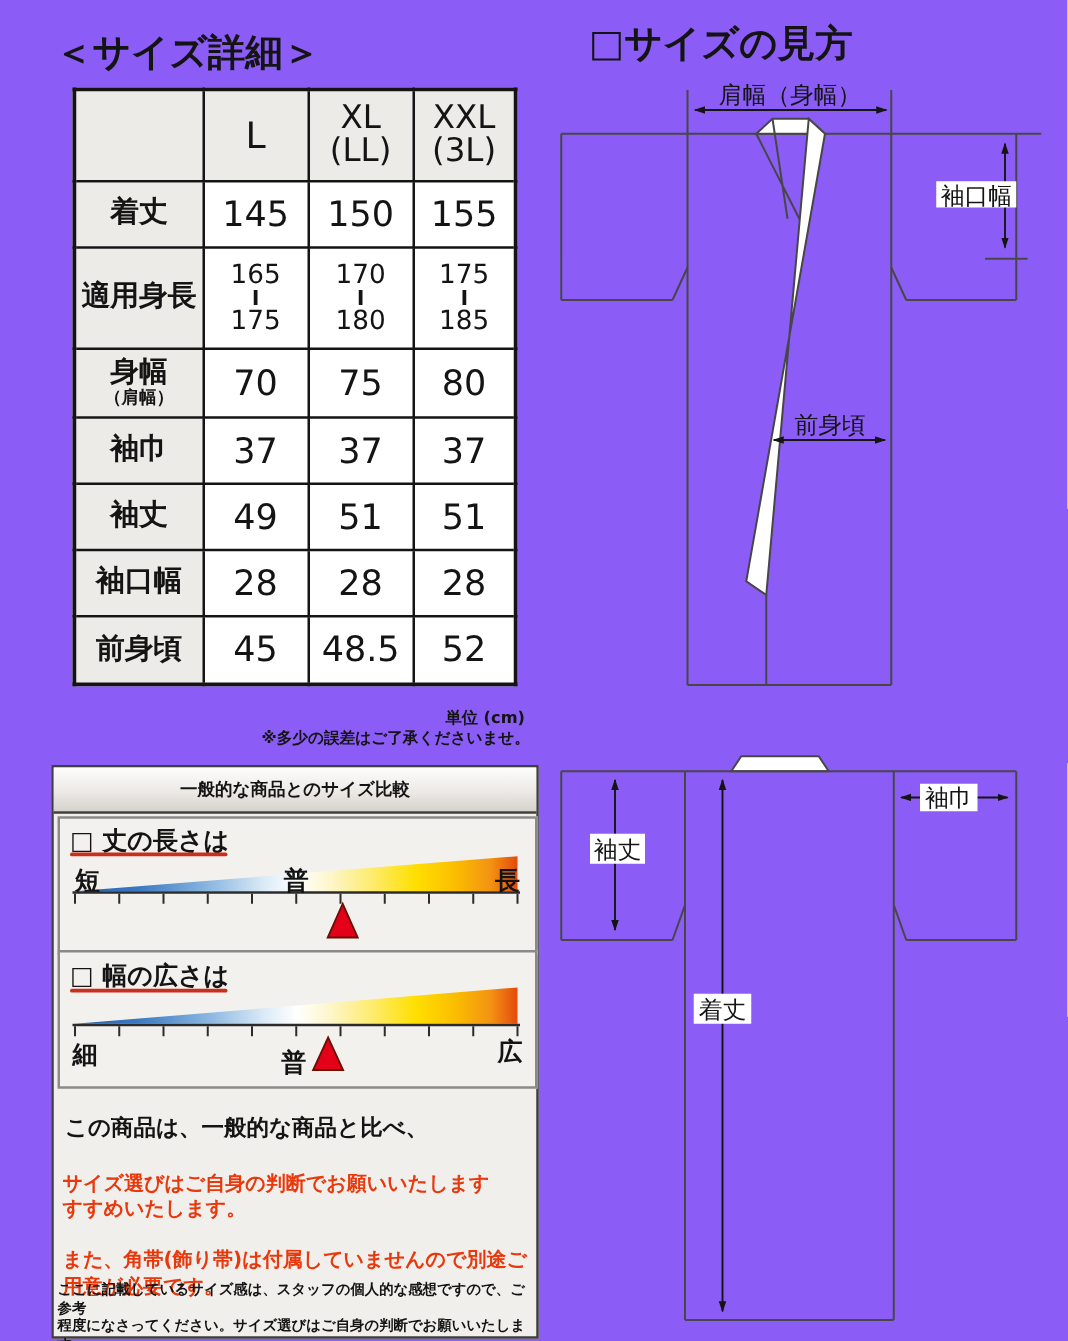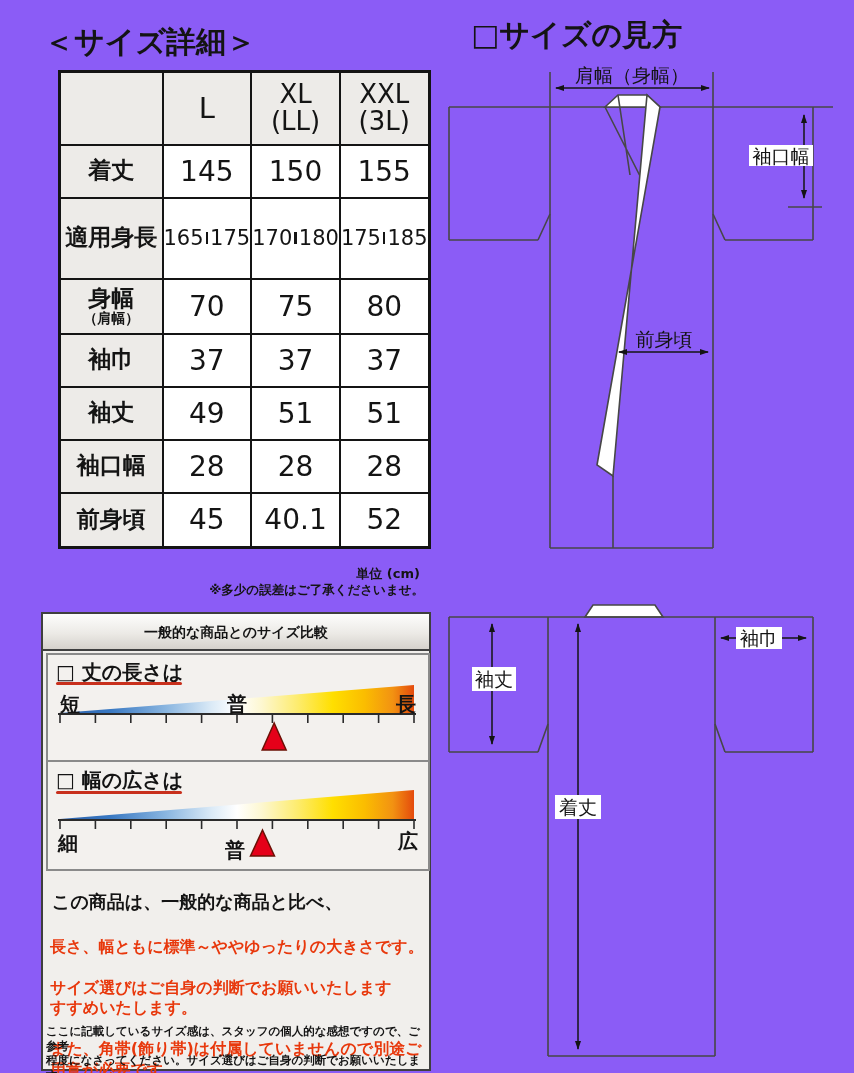--- a/index.html
+++ b/index.html
@@ -10,21 +10,21 @@
 
   
   table.sizes{border-collapse:collapse;table-layout:fixed;border:3px solid #141414;background:#fff;}
   table.sizes td{border:2px solid #141414;text-align:center;vertical-align:middle;padding:0;overflow:hidden;}
   td.hd{background:#edebe8;}
   .colL{font-size:29px;}
   .ch{font-size:26px;line-height:1.06;}
   .rl{font-size:23px;font-weight:bold;line-height:1.1;}
   .rs{font-size:14px;font-weight:bold;line-height:1.1;}
   .vv{font-size:28px;}
-  .rng{display:flex;align-items:center;justify-content:center;line-height:1;font-size:21px;gap:2px;}
+  .rng{display:flex;flex-direction:column;align-items:center;justify-content:center;line-height:1;font-size:21px;gap:2px;}
   .bar{width:2.5px;height:12px;background:#141414;display:block;}
   .note{font-size:13px;font-weight:bold;text-align:right;white-space:nowrap;}
   .note2{font-size:12.5px;font-weight:bold;text-align:right;white-space:nowrap;}
 
   
   .cmp{left:41px;top:612px;width:390px;height:459px;border:2px solid #3f3f3f;background:#f1efec;box-sizing:border-box;}
   .cmp-hd{position:absolute;left:0;top:0;width:100%;height:37px;line-height:37px;text-align:center;
           font-size:14px;font-weight:bold;border-bottom:2px solid #3f3f3f;box-sizing:border-box;
           background:linear-gradient(180deg,#fdfdfc 0%,#eceae6 55%,#d6d2cc 100%);}
   .subbox{position:absolute;left:3px;width:380px;height:107px;border:2px solid #8a8a8a;background:#f3f1ee;}
@@ -120,21 +120,21 @@
     </tr>
     <tr style="height:53px">
       <td class="hd rl">袖口幅</td>
       <td class="vv">28</td>
       <td class="vv">28</td>
       <td class="vv">28</td>
     </tr>
     <tr style="height:55px">
       <td class="hd rl">前身頃</td>
       <td class="vv">45</td>
-      <td class="vv">40.1</td>
+      <td class="vv">48.5</td>
       <td class="vv">52</td>
     </tr>
   </tbody>
     </table>
 
   <div class="abs note" style="left:280px;top:565px;width:140px;">単位 (cm)</div>
   <div class="abs note2" style="left:196px;top:582px;width:228px;text-align:right;">※多少の誤差はご了承くださいませ。</div>
 
   <svg class="abs" style="left:440px;top:55px;" width="414" height="510" viewBox="440 55 414 510">
     <defs>
@@ -255,21 +255,20 @@
           <text x="16" y="82">細</text>
           <text x="183" y="89">普</text>
           <text x="356" y="80">広</text>
         </g>
         <polygon points="-12,88 12,88 0,62" fill="#e50019" stroke="#6b1005" stroke-width="1.5" transform="translate(210.48799999999997,0)"></polygon>
       </svg>
     </div>
 
     <div class="intro">この商品は、一般的な商品と比べ、</div>
     <div class="redtxt">
-      <p>長さ、幅ともに標準～ややゆったりの大きさです。</p>
       <p>サイズ選びはご自身の判断でお願いいたします
 すすめいたします。</p>
       <p>また、角帯(飾り帯)は付属していませんので別途ご
 用意が必要です。</p>
     </div>
     <div class="disc">ここに記載しているサイズ感は、スタッフの個人的な感想ですので、ご参考
 程度になさってください。サイズ選びはご自身の判断でお願いいたします。</div>
   </div>
 
 </div>

